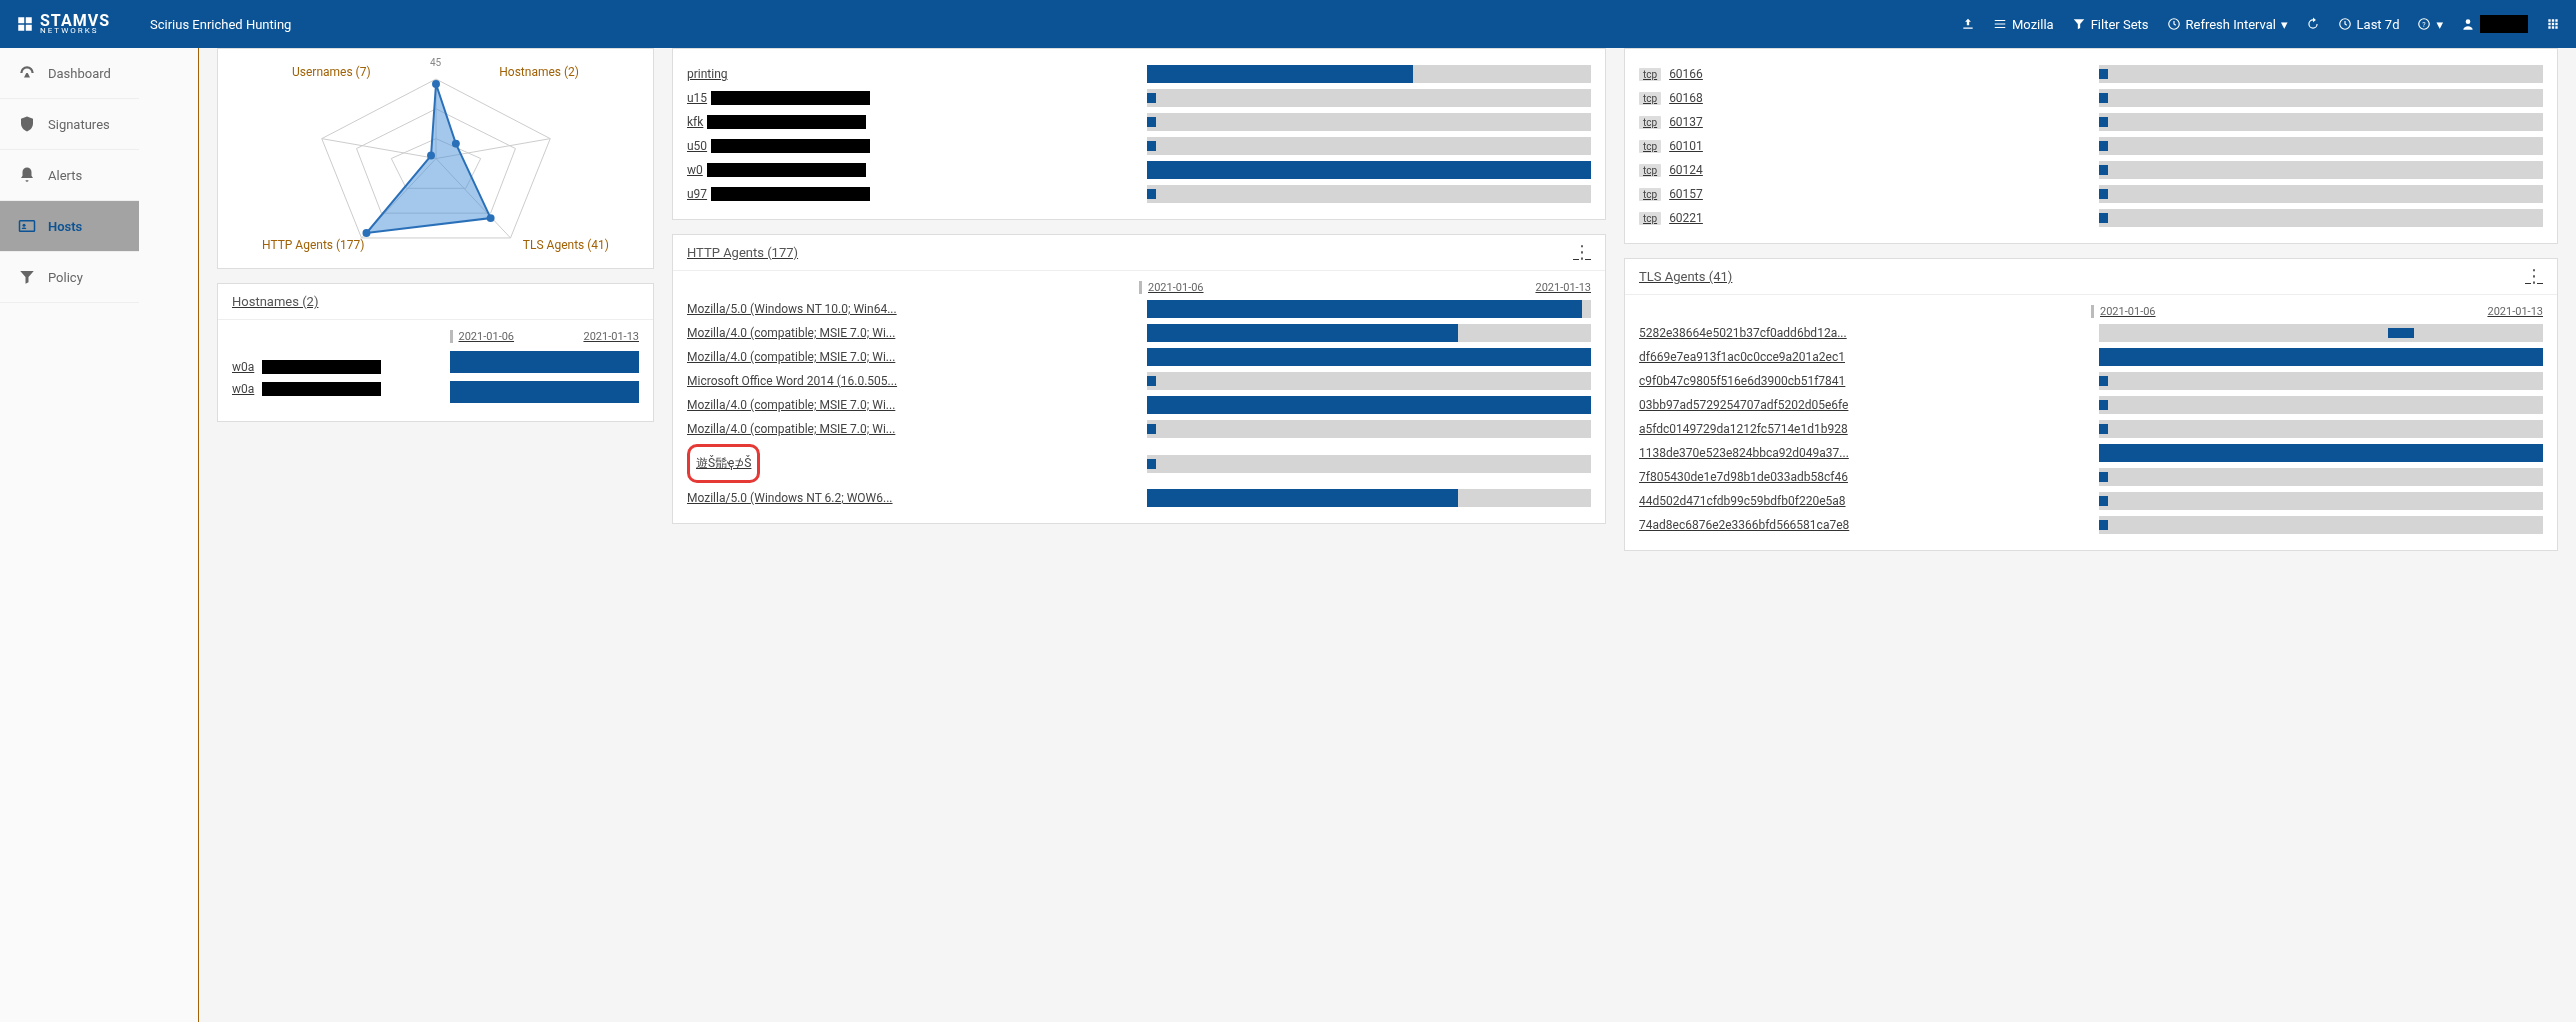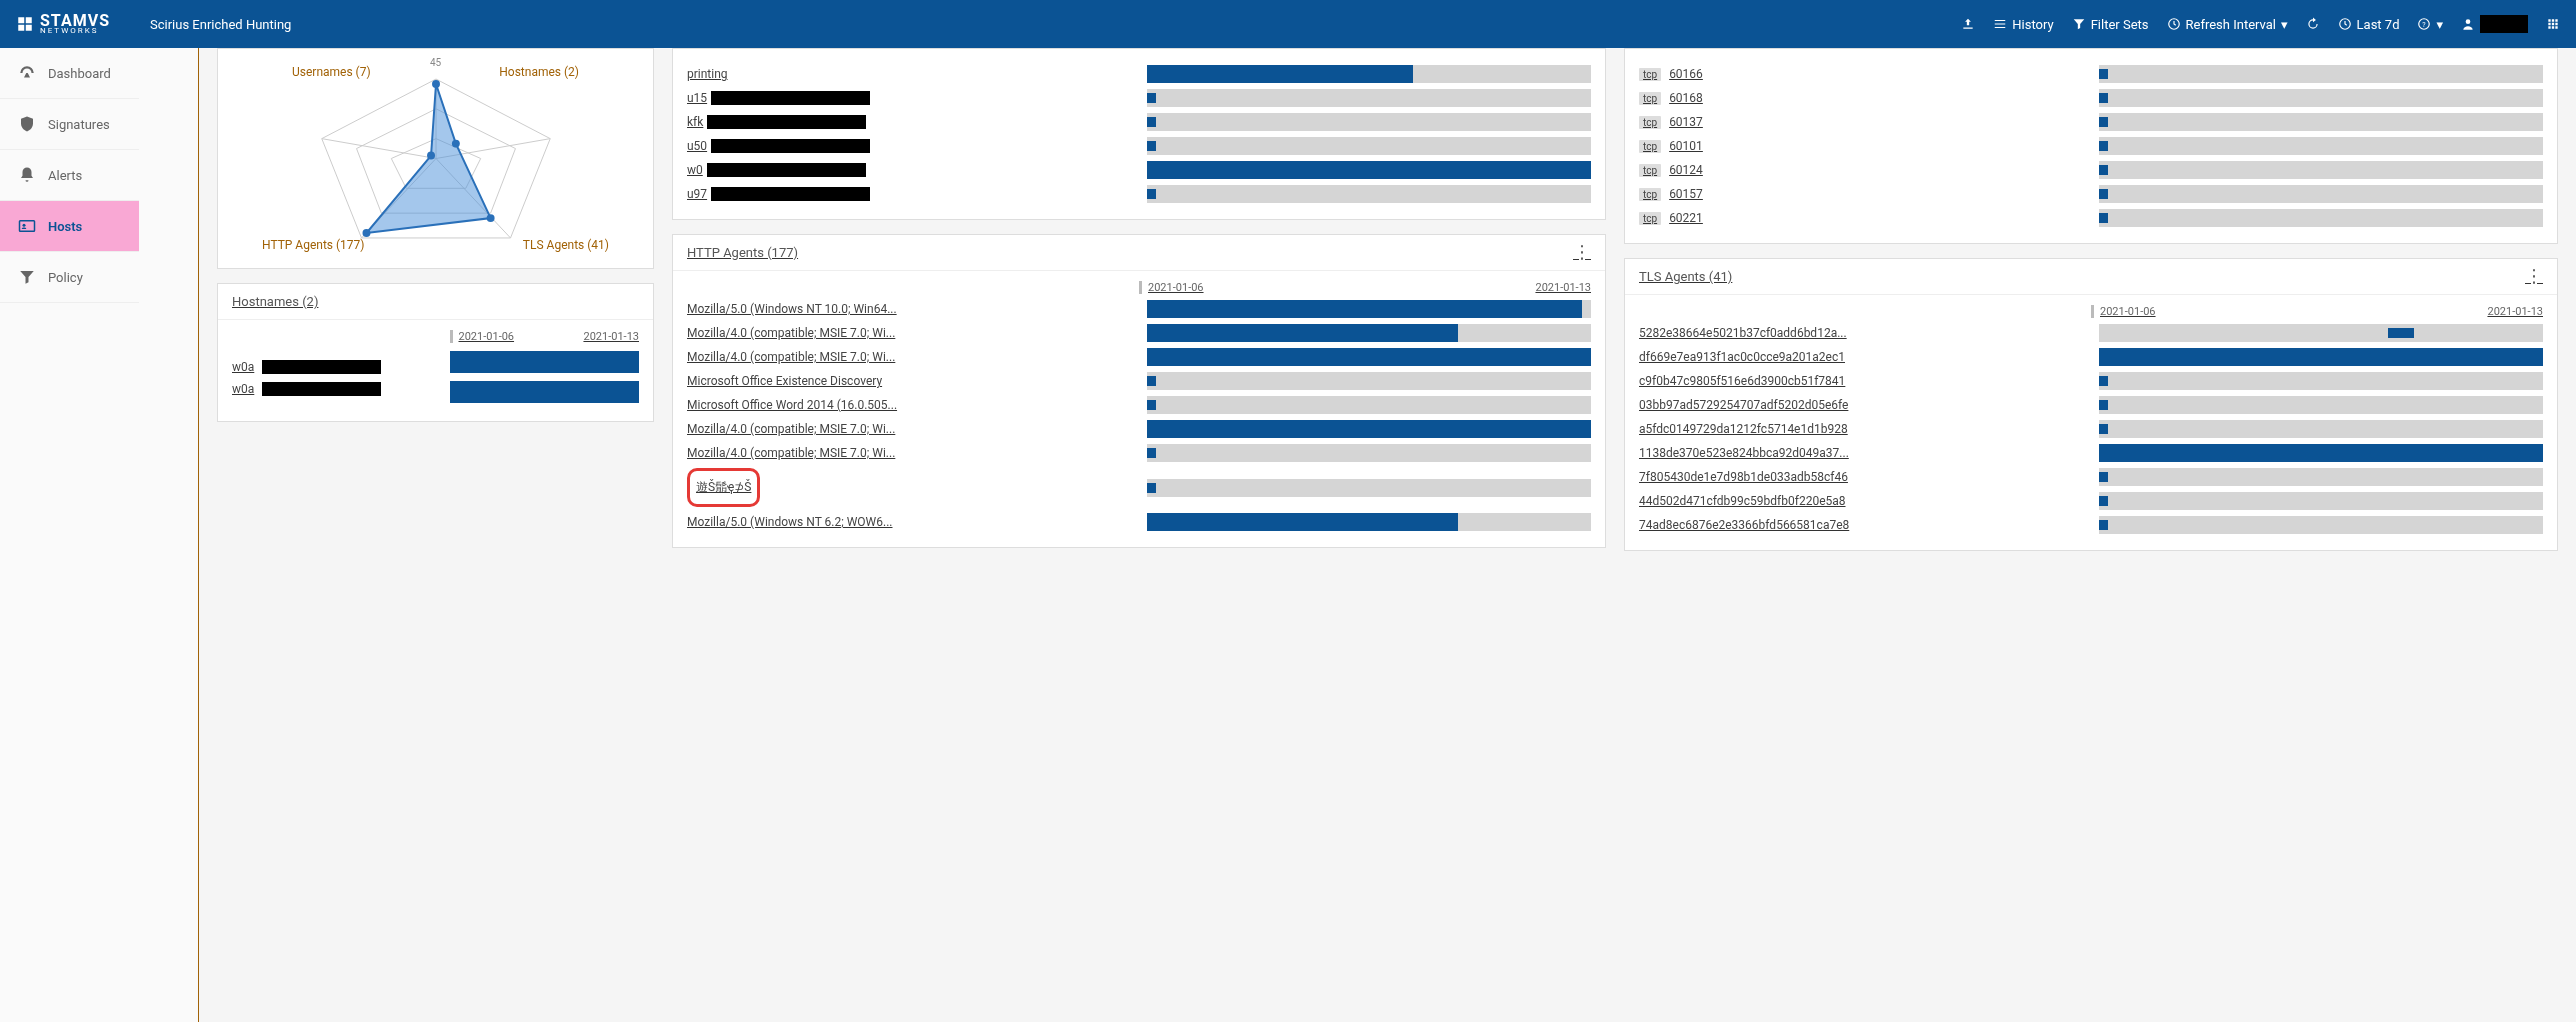--- a/index.html
+++ b/index.html
@@ -11,21 +11,21 @@
 .app-title { margin-left: 40px; font-size: 13px; font-weight: 400; }
 .top-spacer { flex: 1; }
 .top-actions { display: flex; align-items: center; gap: 18px; font-size: 13px; }
 .top-actions .act { display: flex; align-items: center; gap: 5px; cursor: pointer; }
 .top-actions .icon { width: 14px; height: 14px; fill: #fff; }
 .top-actions .user-block { width: 48px; height: 18px; background: #000; }
 .layout { display: flex; height: calc(100vh - 48px); }
 .sidebar { width: 199px; background: #fafafa; border-right: 1px solid #a16207; }
 .sidebar .sidebar-inner { width: 139px; }
 .nav-item { display: flex; align-items: center; gap: 12px; padding: 16px 18px; color: #666; cursor: pointer; border-bottom: 1px solid #eee; }
-.nav-item.active { background: #f9a8d4; color: #0b5394; font-weight: 600; }
+.nav-item.active { background: #a3a3a3; color: #0b5394; font-weight: 600; }
 .nav-item .nav-icon { width: 18px; height: 18px; fill: currentColor; display: flex; align-items: center; justify-content: center; }
 .content { flex: 1; overflow: auto; padding: 0 18px 18px 18px; display: flex; gap: 18px; text-decoration: underline; }
 .col { display: flex; flex-direction: column; gap: 14px; }
 .col-a { flex: 0 0 437px; }
 .col-b { flex: 1; }
 .col-c { flex: 1; }
 .panel { background: #fff; border: 1px solid #ddd; }
 .panel-header { display: flex; align-items: center; justify-content: space-between; padding: 10px 14px; border-bottom: 1px solid #eee; font-size: 13px; color: #555; }
 .panel-body { padding: 10px 14px; }
 .kebab { font-size: 18px; color: #555; cursor: pointer; line-height: 0.6; }
@@ -71,21 +71,21 @@
   <div class="top-actions">
     <span class="act">
         <svg class="icon" viewBox="0 0 24 24">
           <path d="M12 3l5 5h-3v6h-4V8H7l5-5zM4 18h16v2H4z"></path>
         </svg>
       </span>
     <span class="act">
         <svg class="icon" viewBox="0 0 24 24">
           <path d="M3 5h18v2H3zM3 11h18v2H3zM3 17h18v2H3z"></path>
         </svg>
-        <span>History</span>
+        <span>Mozilla</span>
       </span>
     <span class="act">
         <svg class="icon" viewBox="0 0 24 24">
           <path d="M3 4h18l-7 8v7l-4 2v-9L3 4z"></path>
         </svg>
         <span>Filter Sets</span>
       </span>
     <span class="act">
         <svg class="icon" viewBox="0 0 24 24">
           <circle cx="12" cy="12" r="9" fill="none" stroke="#fff" stroke-width="2"></circle>
@@ -326,26 +326,20 @@
       <div class="bar-fill " style="left:0%;width:70%"></div>
     </div>
   </div>
               <div class="row">
     <div class="label">Mozilla/4.0 (compatible; MSIE 7.0; Wi...</div>
     <div class="bar-track">
       <div class="bar-fill " style="left:0%;width:100%"></div>
     </div>
   </div>
               <div class="row">
-    <div class="label">Microsoft Office Existence Discovery</div>
-    <div class="bar-track">
-      <div class="bar-fill thin" style="left:0%;width:2%"></div>
-    </div>
-  </div>
-              <div class="row">
     <div class="label">Microsoft Office Word 2014 (16.0.505...</div>
     <div class="bar-track">
       <div class="bar-fill thin" style="left:0%;width:2%"></div>
     </div>
   </div>
               <div class="row">
     <div class="label">Mozilla/4.0 (compatible; MSIE 7.0; Wi...</div>
     <div class="bar-track">
       <div class="bar-fill " style="left:0%;width:100%"></div>
     </div>

